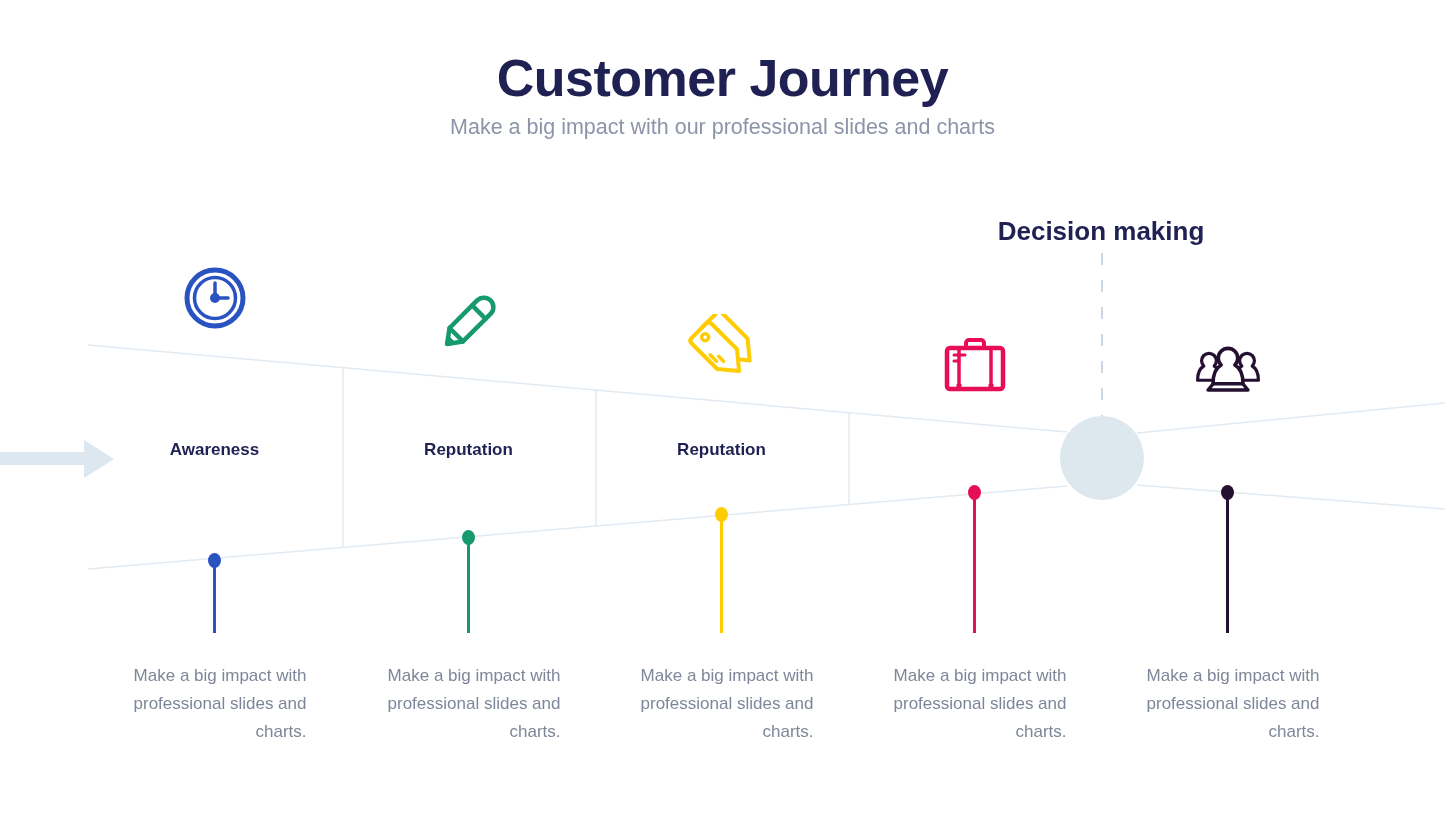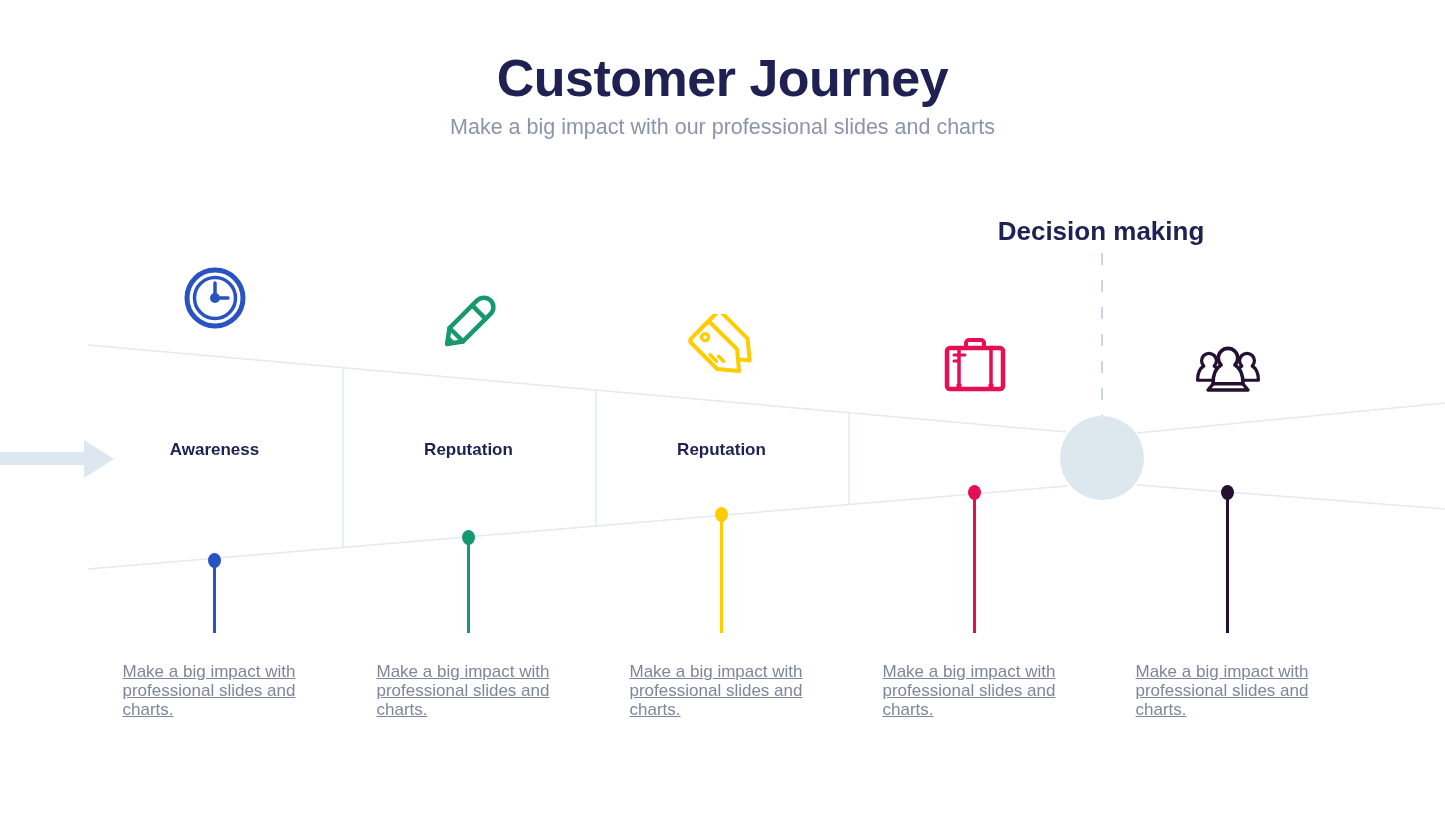--- a/index.html
+++ b/index.html
@@ -46,22 +46,22 @@
     position:absolute;left:50%;top:calc(var(--dot-y) - 7px);
     width:13px;height:15px;margin-left:-6.5px;border-radius:50%;
     background:var(--c,#333);
   }
   .stem{
     position:absolute;left:50%;top:var(--dot-y);
     width:3px;margin-left:-1.5px;height:calc(633px - var(--dot-y));
     background:var(--c,#333);
   }
   .stage-desc{
-    position:absolute;top:662px;left:calc(50% - 92px);width:184px;text-align:left;
-    font-size:17px;line-height:19px;color:var(--description-text-color,#7e8699);text-decoration:underline;
+    position:absolute;top:662px;left:calc(50% - 92px);width:184px;text-align:right;
+    font-size:17px;line-height:28px;color:var(--description-text-color,#7e8699);
   }
   .icon-wrap svg{display:block;}
 </style>
 </head>
 <body>
 
 <div class="slide">
 
   <div class="hdr">
     <h1 class="title">Customer Journey</h1>

